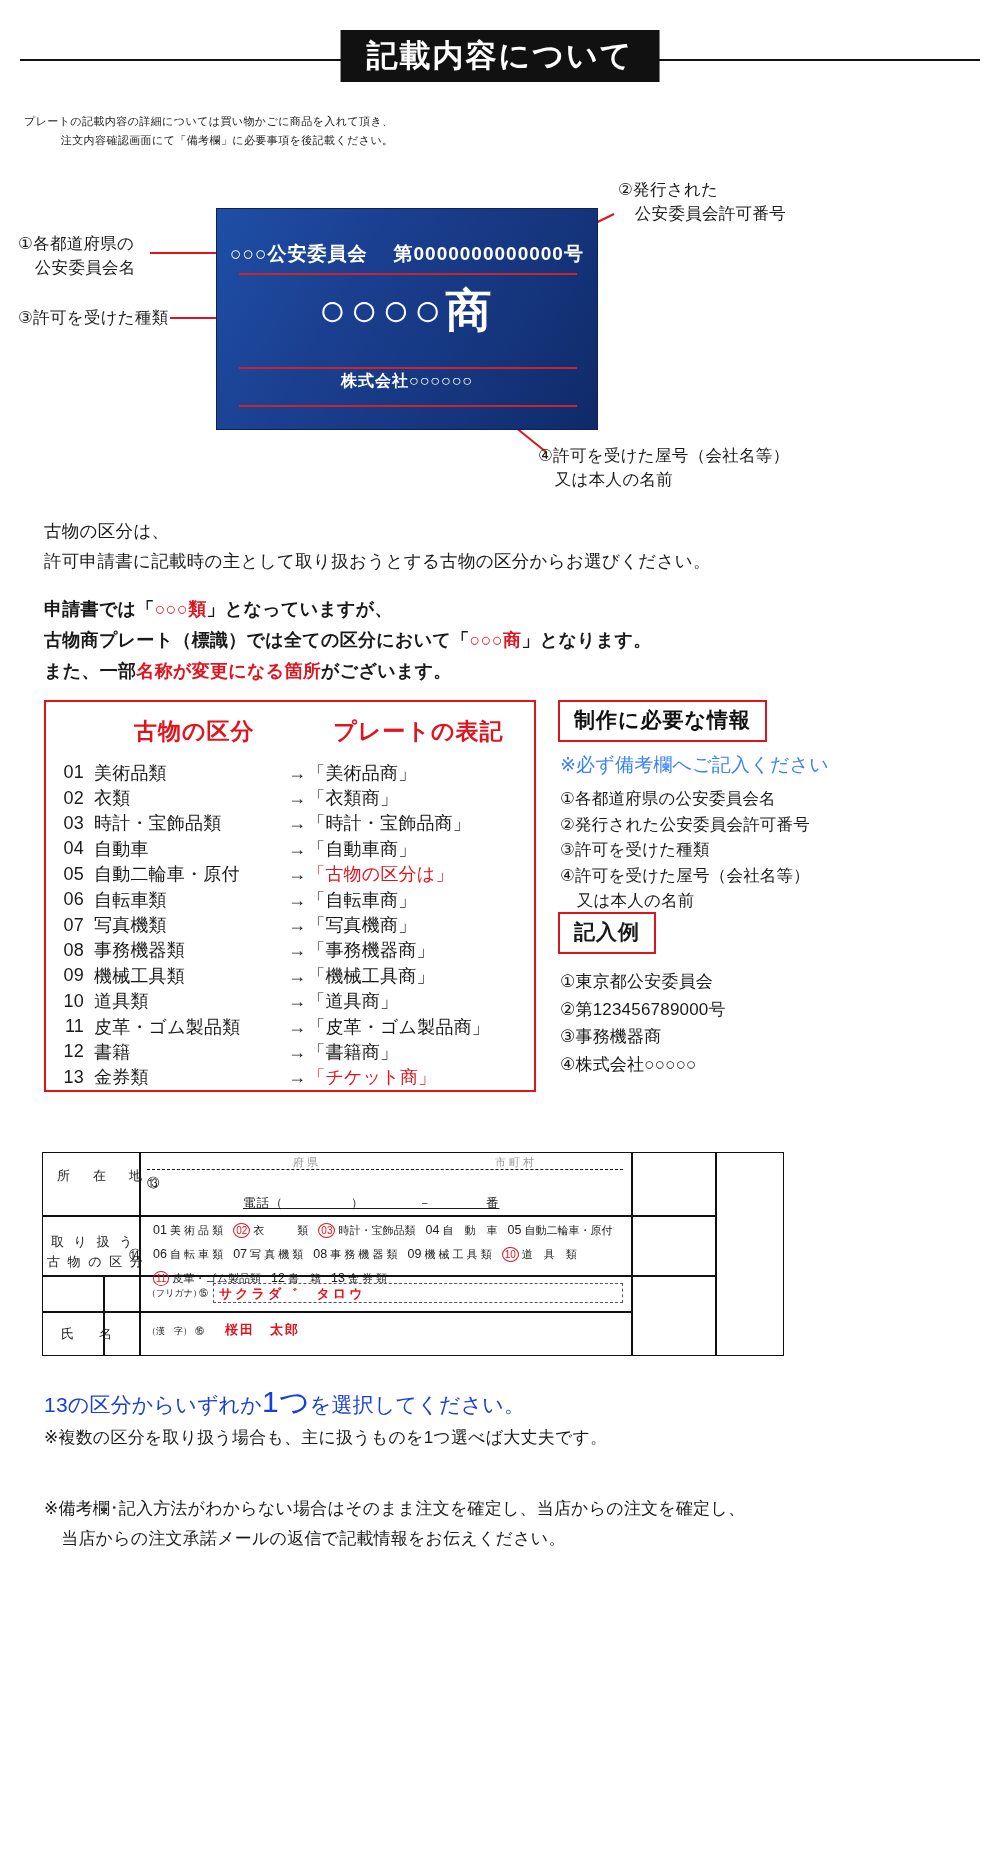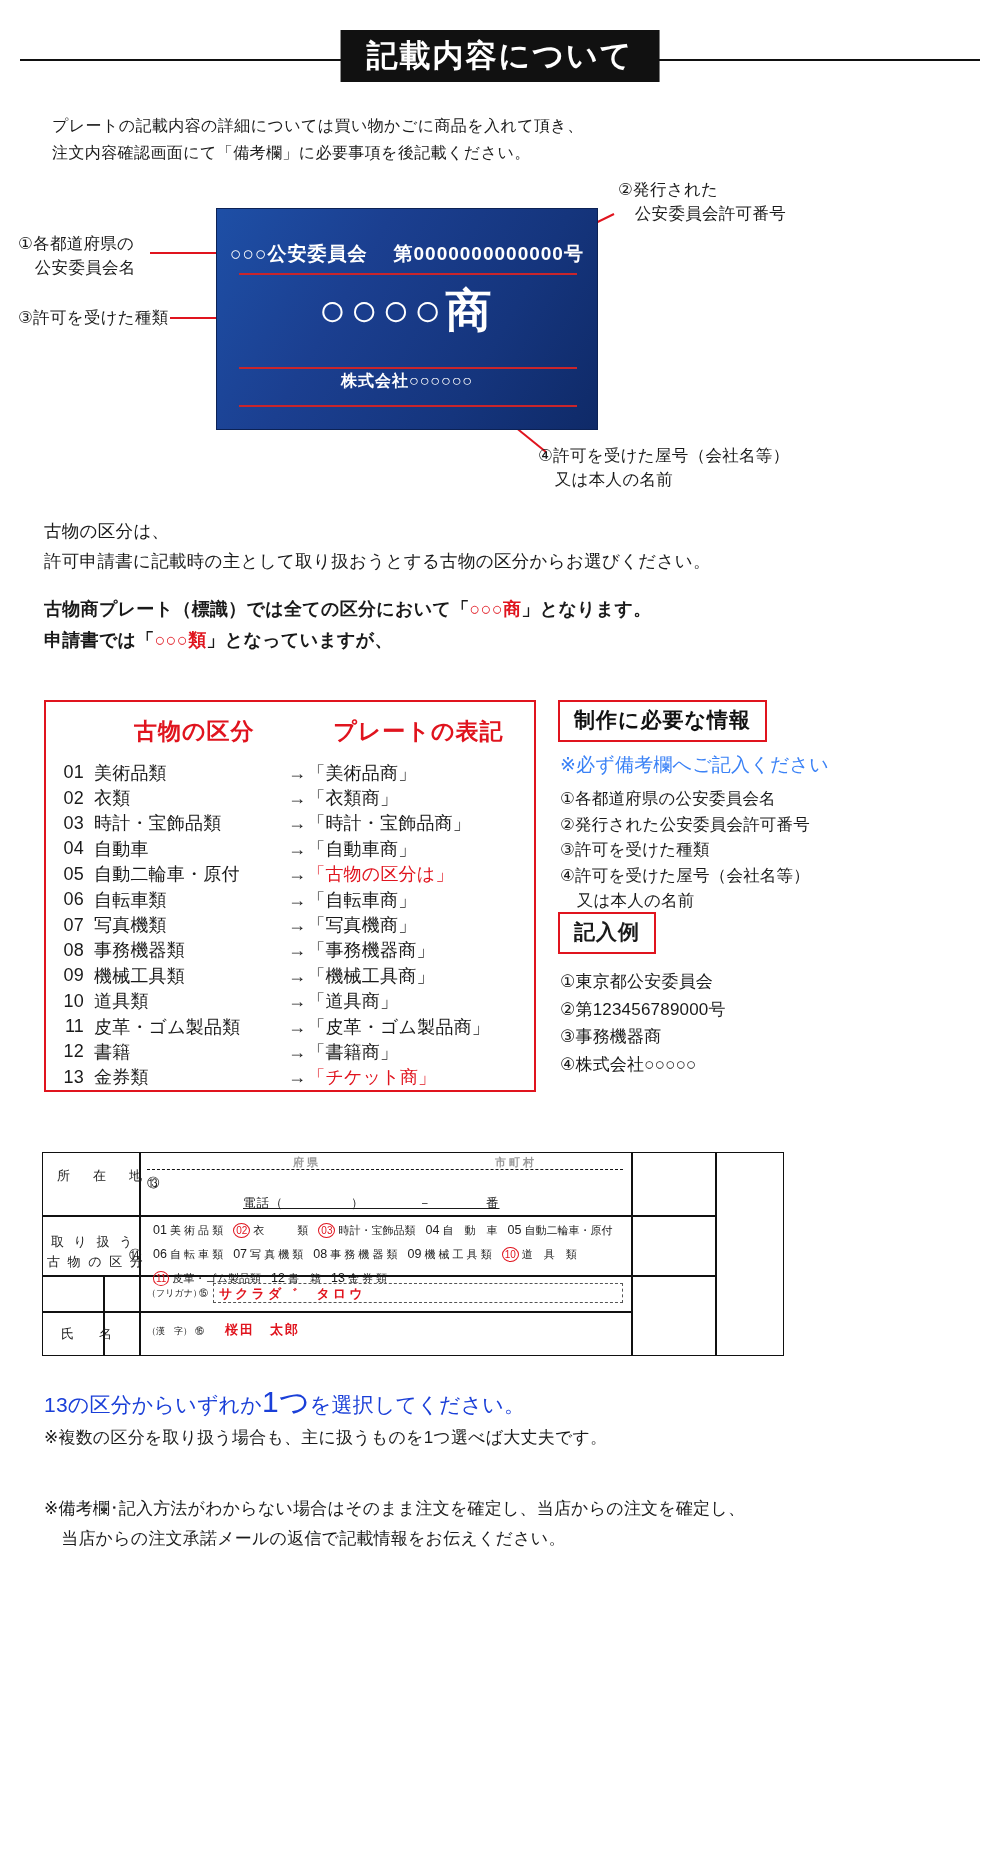--- a/index.html
+++ b/index.html
@@ -38,24 +38,25 @@
     font-weight: bold;
     letter-spacing: 2px;
     padding: 10px 26px 11px 26px;
     white-space: nowrap;
     line-height: 1;
   }
 
   
   .intro {
     position: absolute;
-    left: 52px; top: 112px;
-    font-size: 16px;
+    left: 24px; top: 112px;
+    font-size: 11px;
     line-height: 1.7;
     letter-spacing: .4px;
+    text-align: right;
   }
 
   
   .plate {
     position: absolute;
     left: 216px; top: 208px;
     width: 382px; height: 222px;
     background: linear-gradient(120deg,#1e4fa6 0%, #1b3f90 35%, #15357d 70%, #0f2a68 100%);
     border: 1px solid #0c2255;
   }
@@ -216,21 +217,20 @@
   }
   .form .dashed {
     position: absolute;
     border-top: 1.5px dashed #111;
   }
   .form .faint {
     position: absolute;
     color: #9a9a9a;
     font-size: 11px;
     white-space: nowrap;
-    font-weight: bold;
   }
   .form .t {
     position: absolute;
     white-space: nowrap;
     font-size: 12.5px;
   }
   .form .tiny {
     position: absolute;
     white-space: nowrap;
     font-size: 9px;
@@ -301,24 +301,27 @@
 　公安委員会許可番号</div>
   <div class="callout cal-3">③許可を受けた種類</div>
   <div class="callout cal-4">④許可を受けた屋号（会社名等）
 　又は本人の名前</div>
 
   <div class="mid1" style="white-space:pre-line">古物の区分は、
 許可申請書に記載時の主として取り扱おうとする古物の区分からお選びください。</div>
 
   <div class="mid2">
     <div>
+      <span>申請書では「</span><span class="red">○○○類</span><span>」となっていますが、</span>
+    </div>
+    <div>
       <span>古物商プレート（標識）では全ての区分において「</span><span class="red">○○○商</span><span>」となります。</span>
     </div>
     <div>
-      <span>申請書では「</span><span class="red">○○○類</span><span>」となっていますが、</span>
+      <span>また、一部</span><span class="red">名称が変更になる箇所</span><span>がございます。</span>
     </div>
   </div>
 
   <div class="cat-box">
     <div class="cat-head">
       <div class="h1">古物の区分</div>
       <div class="h2">プレートの表記</div>
     </div>
     <div class="cat-rows" id="cat-rows">
         <div class="cat-row">

